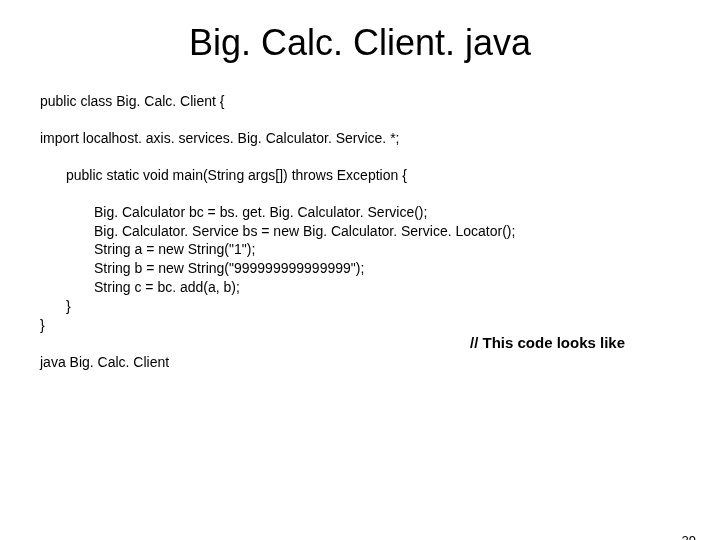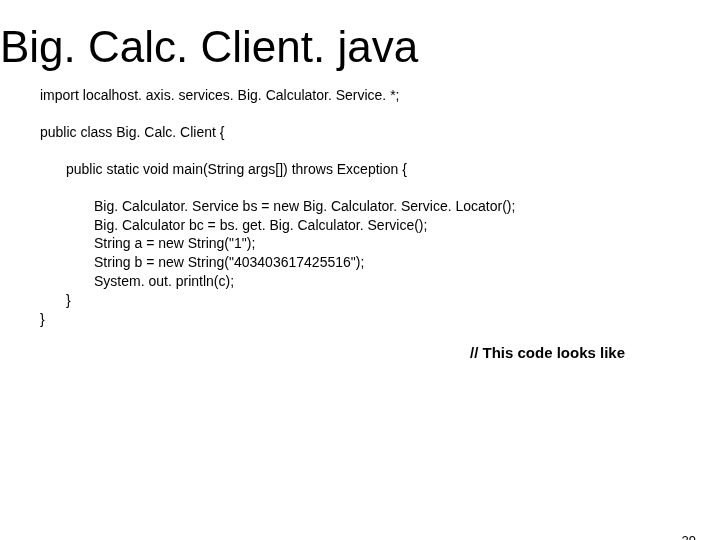--- a/index.html
+++ b/index.html
@@ -1,49 +1,50 @@
 <!DOCTYPE html>
 <html><head>
 <meta charset="utf-8">
 <style>
   html,body{margin:0;padding:0;width:720px;height:540px;background:#fff;font-family:Arial,Helvetica,sans-serif;color:#000;position:relative}
   .slide{width:720px;height:540px;position:relative;box-sizing:border-box}
-  .title{font-size:44px;text-align:left;margin-top:22px;margin-bottom:14px;font-weight:400}
+  .title{font-size:36px;text-align:center;margin-top:22px;margin-bottom:28px;font-weight:400}
   .body{font-size:14px;line-height:1.35;margin-left:40px;margin-right:40px}
   .para{margin-bottom:18px}
   .indent1{margin-left:26px}
   .indent2{margin-left:54px}
-  .annot{position:absolute;left:470px;top:322px;font-size:15px;font-weight:700}
+  .annot{position:absolute;left:470px;top:312px;font-size:15px;font-weight:700}
   .pagenum{position:absolute;right:24px;bottom:14px;font-size:13px}
 </style>
 </head>
 <body>
 
 <div class="slide">
 
   <div class="title">Big. Calc. Client. java</div>
 
   <div class="body">
 
+    <div class="para">public class Big. Calc. Client {</div>
+
     <div class="para">import localhost. axis. services. Big. Calculator. Service. *;</div>
-
-    <div class="para">public class Big. Calc. Client {</div>
 
     <div class="para indent1">public static void main(String args[]) throws Exception {</div>
 
     <div class="indent2">
+      <div>Big. Calculator bc = bs. get. Big. Calculator. Service();</div>
       <div>Big. Calculator. Service bs = new Big. Calculator. Service. Locator();</div>
-      <div>Big. Calculator bc = bs. get. Big. Calculator. Service();</div>
       <div>String a = new String("1");</div>
-      <div>String b = new String("403403617425516");</div>
-      <div>System. out. println(c);</div>
+      <div>String b = new String("999999999999999");</div>
+      <div>String c = bc. add(a, b);</div>
     </div>
     <div class="indent1">}</div>
     <div class="para">}</div>
 
+    <div>java Big. Calc. Client</div>
 
   </div>
 
   <div class="annot">
     <div>// This code looks like</div>
   </div>
 
   <div class="pagenum">29</div>
 
 </div>

